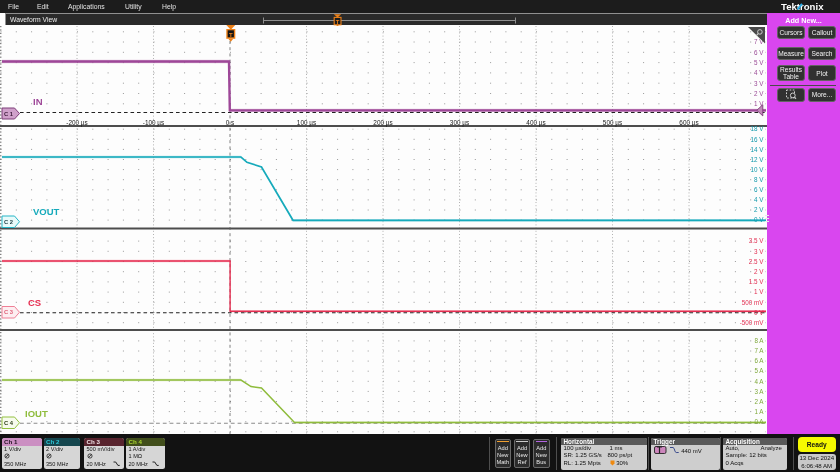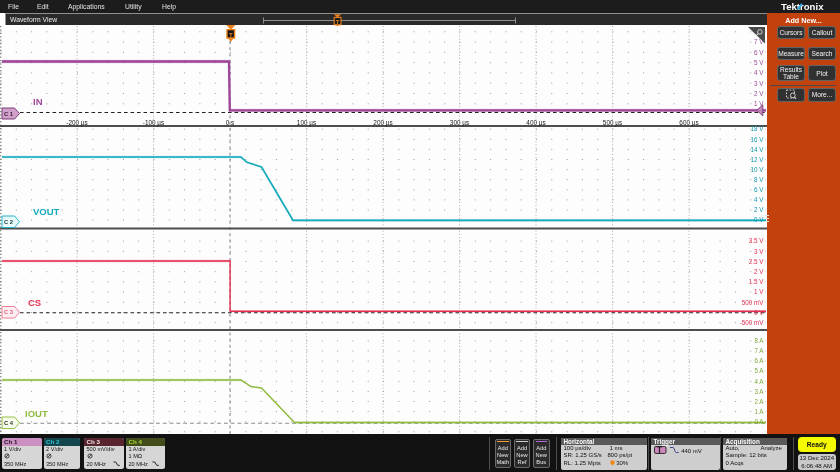--- a/index.html
+++ b/index.html
@@ -1,20 +1,20 @@
 <!DOCTYPE html>
 <html><head><meta charset="utf-8"><style>
 *{margin:0;padding:0;box-sizing:border-box}
 html,body{width:840px;height:472px;overflow:hidden;background:#101010;font-family:"Liberation Sans",sans-serif}
 #root{position:relative;width:840px;height:472px;background:#fdfdfd}
 .abs{position:absolute}
 .menubar{left:0;top:0;width:840px;height:13px;background:#1c1c1c}
 .mi{position:absolute;top:3px;font-size:6.8px;color:#e2e2e2}
 .tabbar{left:5px;top:13px;width:762px;height:12px;background:#2a2a2a;border-top:1px solid #909090;border-left:1px solid #909090}
-.sidebar{left:767px;top:13px;width:73px;height:422px;background:#c2410c}
+.sidebar{left:767px;top:13px;width:73px;height:422px;background:#d946ef}
 .sbtn{position:absolute;background:#313131;border:1px solid #636363;border-radius:3px;color:#f2f2f2;font-size:6.6px;display:flex;align-items:center;justify-content:center;text-align:center;line-height:7px}
 .bottom{left:0;top:434px;width:840px;height:38px;background:#121212}
 .chb{position:absolute;top:3.5px;height:31.5px;border-radius:2.5px;background:#d6d6d6;overflow:hidden}
 .chh{height:8px;font-size:6.2px;font-weight:bold;padding-left:2.5px;line-height:8.5px}
 .chl{font-size:5.6px;line-height:7.6px;padding-left:2.5px;color:#161616;white-space:nowrap}
 .addb{position:absolute;top:4.5px;height:29.5px;width:16.5px;background:#2b2b2b;border:1px solid #6a6a6a;border-radius:2px;color:#e8e8e8;font-size:5.7px;line-height:6.8px;text-align:center}
 .acc{position:absolute;top:1px;left:1.5px;width:11.5px;height:1.8px}
 .panel{position:absolute;top:3.5px;background:#cecece;border-radius:2px;overflow:hidden}
 .ph{height:7.2px;background:#595959;color:#fff;font-size:6.3px;font-weight:bold;line-height:7.5px;padding-left:3px}
 .pr{position:relative;font-size:6px;color:#101010;line-height:7.7px;padding:0 3px;white-space:nowrap}

